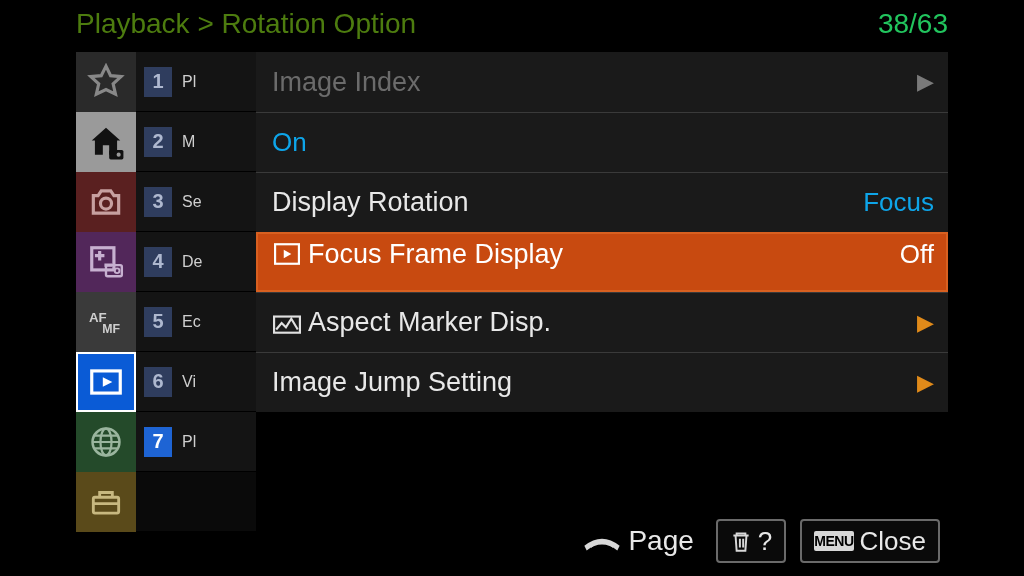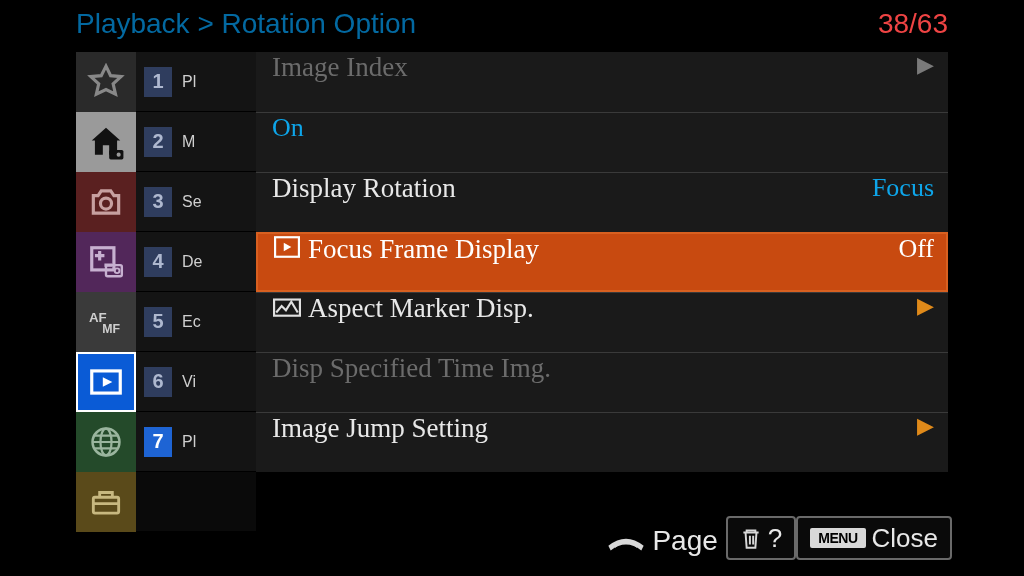--- a/index.html
+++ b/index.html
@@ -1,22 +1,22 @@
 <!DOCTYPE html>
 <html><head>
 <meta charset="utf-8">
 <style>
   * { box-sizing: border-box; margin: 0; padding: 0; }
   html, body { width: 1024px; height: 576px; background: #000; font-family: Arial, Helvetica, sans-serif; overflow: hidden; }
   .screen { position: relative; width: 1024px; height: 576px; background: #000; }
 
   
   .header { position: absolute; left: 76px; right: 76px; top: 4px; height: 40px; display: flex; justify-content: space-between; align-items: center; color: #e8e8e8; font-size: 28px; }
-  .breadcrumb span { color: #0369a1; text-align: center; }
-  .pagecount { color: #ef4444; }
+  .breadcrumb span { color: #4d7c0f; text-align: center; }
+  .pagecount { color: #22c55e; }
 
   
   .cat-strip { position: absolute; left: 76px; top: 52px; width: 52px; display: flex; flex-direction: column; }
   .cat { width: 60px; height: 60px; display: flex; align-items: center; justify-content: center; position: relative; }
   .cat svg { width: 38px; height: 38px; }
   .cat.c-fav   { background: #2a2a2a; }
   .cat.c-home  { background: #9a9a9a; }
   .cat.c-shoot { background: #5a2020; }
   .cat.c-exp   { background: #52275a; }
   .cat.c-focus { background: #3a3a3a; }
@@ -26,36 +26,36 @@
 
   
   .sub-col { position: absolute; left: 136px; top: 52px; width: 120px; display: flex; flex-direction: column; }
   .sub-row { height: 60px; display: flex; align-items: center; gap: 10px; padding-left: 8px; background: #141414; border-bottom: 1px solid #000; }
   .sub-num { width: 28px; height: 30px; background: #2f3d5e; color: #aeb8cf; font-size: 20px; font-weight: bold; display: flex; align-items: center; justify-content: center; }
   .sub-num.active { background: #1e64d4; color: #fff; }
   .sub-label { color: #cfcfcf; font-size: 16px; overflow: hidden; white-space: nowrap; }
 
   
   .panel { position: absolute; left: 256px; right: 76px; top: 52px; background: #1a1a1a; display: flex; flex-direction: column; }
-  .opt { height: 60px; display: flex; align-items: flex-start; padding: 0 14px 0 16px; border-top: 1px solid #3a3a3a; font-size: 27px; color: #e8e8e8; font-family: Liberation Serif, serif; }
+  .opt { height: 60px; display: flex; align-items: center; padding: 0 14px 0 16px; border-top: 1px solid #3a3a3a; font-size: 27px; color: #e8e8e8; }
   .opt:first-child { border-top: none; }
   .opt.disabled { color: #6b6b6b; }
   .opt .opt-icon { width: 30px; height: 26px; margin-right: 6px; display: flex; align-items: center; justify-content: center; }
   .opt .opt-label { flex: 1; white-space: nowrap; overflow: hidden; }
   .opt .opt-value { color: #0ea5e9; font-size: 26px; }
   .opt .opt-arrow { color: #7a7a7a; font-size: 22px; }
   .opt .opt-arrow.orange { color: #e08a1a; }
   .opt.selected { background: #c84a10; border: 2px solid #d86020; padding: 0 12px 16px 14px; color: #fff; }
   .opt.selected .opt-value { color: #fff; }
 
   
-  .footer { position: absolute; left: 76px; right: 72px; bottom: 10px; height: 50px; display: flex; justify-content: flex-end; }
+  .footer { position: absolute; left: 76px; right: 84px; bottom: 10px; height: 50px; display: flex; justify-content: flex-end; align-items: center; gap: 14px; }
   .foot-page { display: flex; align-items: center; gap: 6px; color: #e8e8e8; font-size: 28px; margin-right: 8px; }
   .foot-btn { height: 44px; padding: 0 12px; border: 2px solid #6a6a6a; border-radius: 4px; display: flex; align-items: center; gap: 6px; color: #e8e8e8; font-size: 26px; background: #0a0a0a; }
-  .badge { font-size: 14px; background: #d8d8d8; color: #000; padding: 2px 8px; border-radius: 2px; font-weight: bold; letter-spacing: -0.5px; }
+  .badge { font-size: 14px; background: #d8d8d8; color: #000; padding: 2px 0; border-radius: 2px; font-weight: bold; letter-spacing: -0.5px; }
 </style>
 </head>
 <body>
 <div class="screen">
 
 <div class="header">
   <div class="breadcrumb">
     <span>Playback</span>
     <span>&gt;</span>
     <span>Rotation Option</span>
@@ -174,23 +174,20 @@
   <div class="opt">
     <div class="opt-icon">
       <svg viewBox="0 0 26 20" width="28" height="22">
             <rect x="1" y="4" width="24" height="15" fill="none" stroke="#e0e0e0" stroke-width="2"></rect>
             <path fill="none" stroke="#e0e0e0" stroke-width="2" d="M3 16l5-6 4 4 5-8 6 10"></path>
           </svg>
     </div>
     <div class="opt-label">Aspect Marker Disp.</div>
     <div class="opt-arrow orange">▶</div>
   </div>
-  <div class="opt disabled">
-    <div class="opt-label">Disp Specified Time Img.</div>
-  </div>
   <div class="opt">
     <div class="opt-label">Image Jump Setting</div>
     <div class="opt-arrow orange">▶</div>
   </div>
 </div>
 
 <div class="footer">
   <div class="foot-page">
     <svg viewBox="0 0 34 20" width="40" height="26">
           <path fill="#d8d8d8" d="M2 14 Q17 2 32 14 L30 18 Q17 8 4 18 Z"></path>

